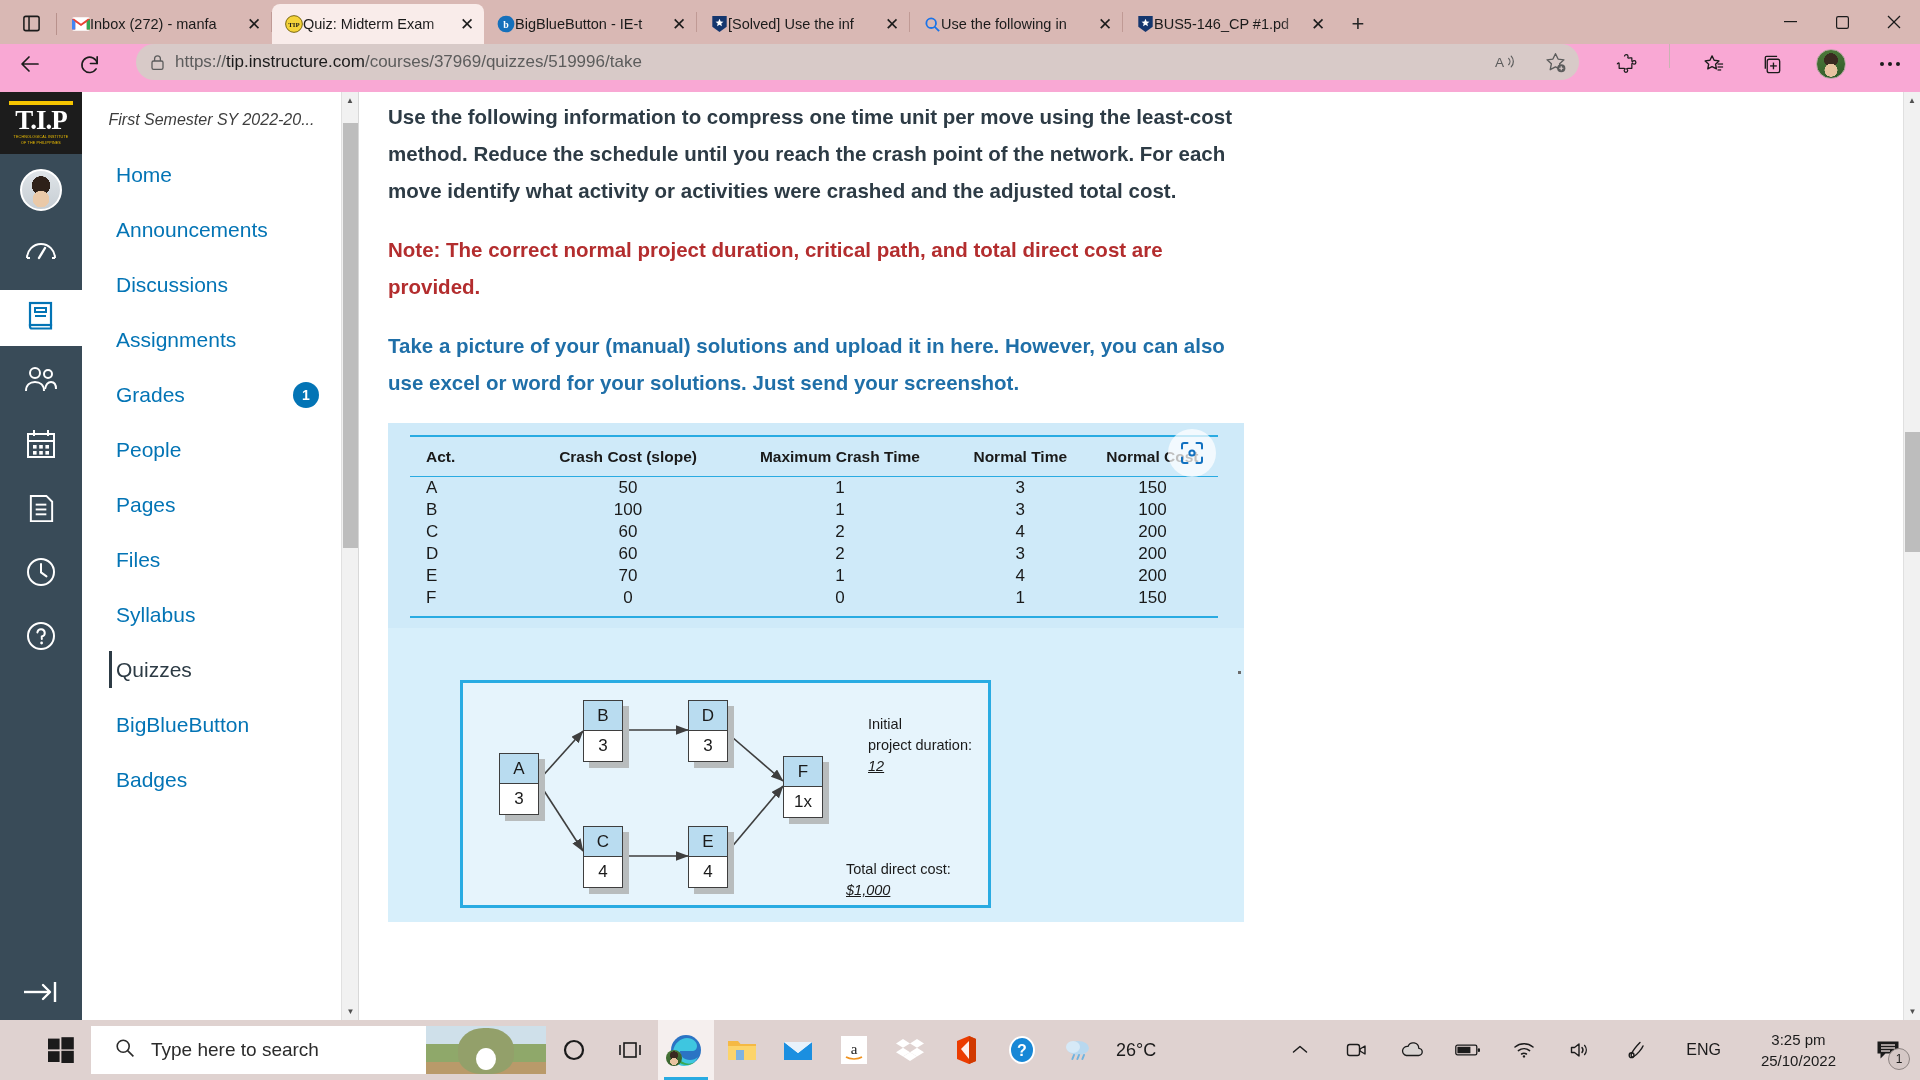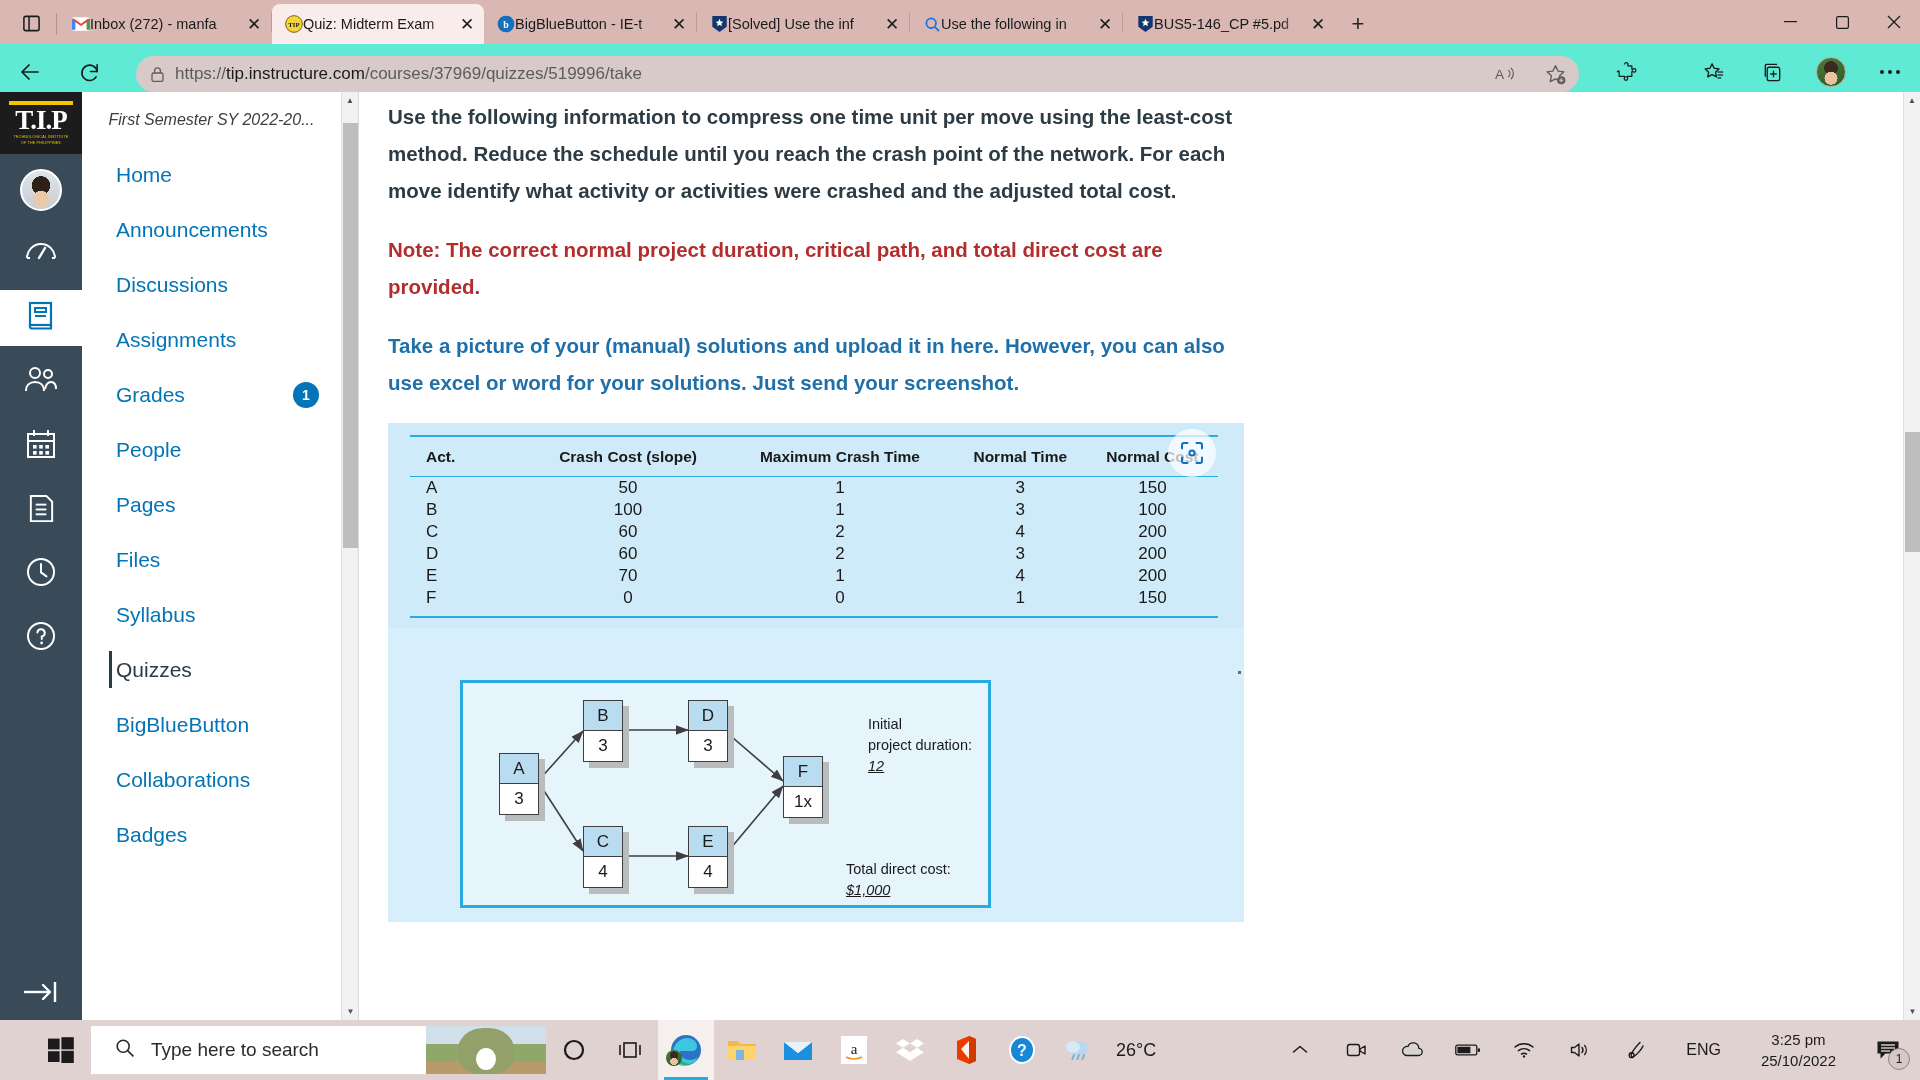--- a/index.html
+++ b/index.html
@@ -41,21 +41,21 @@
     mask-image: linear-gradient(to right, #000 82%, transparent 100%);
   }
   .tab .tclose { width:22px;height:22px;flex:0 0 auto;display:flex;align-items:center;justify-content:center;font-size:17px;color:#1b1b1b; }
   .tabdiv { width:1px;height:20px;background:#c09a95;align-self:center;flex:0 0 auto; }
 
   .newtab { width:34px;height:34px;margin:0 0 3px 6px;display:flex;align-items:center;justify-content:center;font-size:22px;color:#262626;cursor:pointer;flex:0 0 auto;border-radius:4px; }
 
   .wincontrols { display:flex; align-self:flex-start; height:44px; flex:0 0 auto; }
   .wc { width:52px;height:44px;display:flex;align-items:center;justify-content:center;cursor:pointer;color:#1b1b1b; }
 
-  .toolbar { height: 48px; background:#5eead4; display:flex; align-items:flex-end; padding: 0 10px; gap: 19px; }
+  .toolbar { height: 48px; background:#f9a8d4; display:flex; align-items:flex-start; padding: 0 10px; gap: 19px; }
   .tbtn { width:40px;height:40px;border-radius:4px;display:flex;align-items:center;justify-content:center;cursor:pointer;flex:0 0 auto; }
   .urlbar {
     flex:1; height:36px; background:#d8cac8; border-radius:18px;
     display:flex; align-items:center; padding: 0 4px 0 14px; margin: 0 8px; gap: 10px; min-width:0;
   }
   .urltext { font-size:17px; color:#5c5c5c; white-space:nowrap; overflow:hidden; flex:1; }
   .urltext b { color:#1b1b1b; font-weight:normal; }
   .avatar-img {
     width:30px;height:30px;border-radius:50%;flex:0 0 auto;
     background: radial-gradient(circle at 50% 72%, #e8c3a0 0 26%, transparent 27%),
@@ -261,21 +261,21 @@
       </div>
       <div class="tabdiv"></div>
 
       <div class="tab">
         <span class="favicon">
           <svg width="17" height="18" viewBox="0 0 18 20">
               <path d="M1 1h16v12l-8 6-8-6z" fill="#14366e"></path>
               <path d="M9 4.2l1.3 2.9 3.1.3-2.4 2.1.7 3.1L9 10.9l-2.7 1.7.7-3.1L4.6 7.4l3.1-.3z" fill="#fff"></path>
             </svg>
         </span>
-        <span class="tlabel">BUS5-146_CP #5.pd</span>
+        <span class="tlabel">BUS5-146_CP #1.pd</span>
         <span class="tclose">✕</span>
       </div>
 
       <div class="newtab">+</div>
     </div>
 
     <div class="wincontrols">
       <div class="wc">
         <svg width="13" height="2" viewBox="0 0 13 2">
             <rect width="13" height="1.2" fill="#1b1b1b"></rect>
@@ -491,23 +491,20 @@
               <span>Files</span>
             </div>
           <div class="navitem">
               <span>Syllabus</span>
             </div>
           <div class="navitem current">
               <span>Quizzes</span>
             </div>
           <div class="navitem">
               <span>BigBlueButton</span>
-            </div>
-          <div class="navitem">
-              <span>Collaborations</span>
             </div>
           <div class="navitem">
               <span>Badges</span>
             </div>
         </div>
       </div>
       <div class="sbar">
         <div class="arrow">▲</div>
         <div class="thumb" style="top:31px;height:425px;"></div>
         <div class="arrow bot">▼</div>

